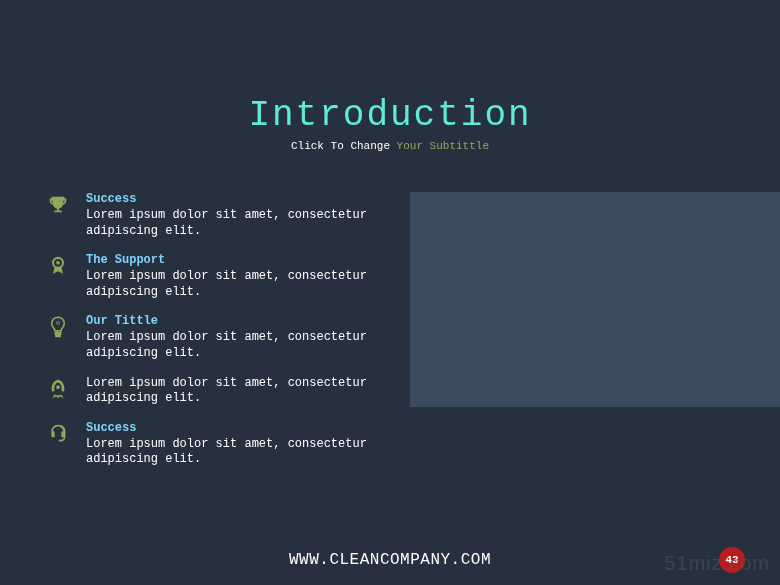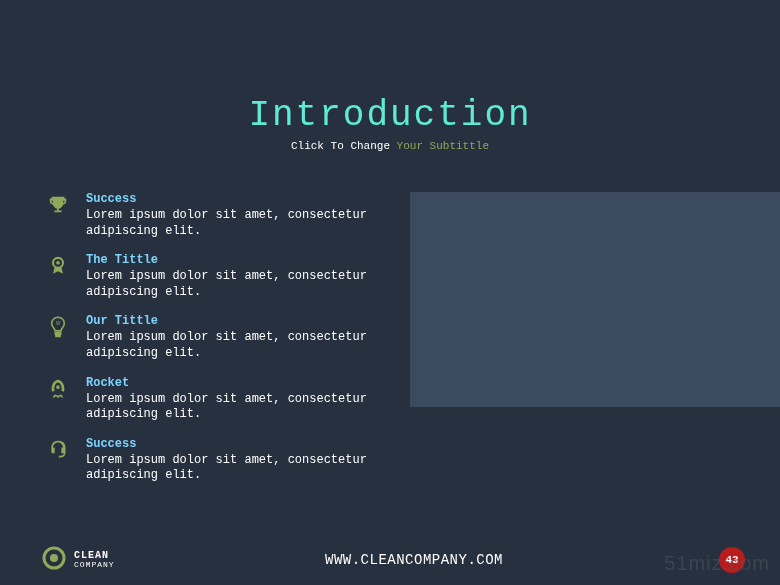--- a/index.html
+++ b/index.html
@@ -100,24 +100,23 @@
     }
     .logo-line2 {
       font-size: 8px;
       color: #ffffff;
       letter-spacing: 1px;
     }
     .footer-url {
       position: absolute;
       left: 50%;
       transform: translateX(-50%);
-      font-size: 14px;
+      font-size: 16px;
       color: #ffffff;
       letter-spacing: 0.5px;
-      margin-left: 24px;
     }
     .page-badge {
       position: absolute;
       right: 35px;
       bottom: 12px;
       width: 26px;
       height: 26px;
       border-radius: 50%;
       background: #b91c1c;
       display: flex;
@@ -165,21 +164,21 @@
 
     <div class="list-item">
       <div class="icon-wrap">
         <svg width="20" height="24" viewBox="0 0 24 28">
             <circle cx="12" cy="9" r="6" fill="none" stroke="#8fa859" stroke-width="2.5"></circle>
             <circle cx="12" cy="9" r="2.2"></circle>
             <path d="M8 14l-2 8 6-3 6 3-2-8" fill="#8fa859"></path>
           </svg>
       </div>
       <div class="text-wrap">
-        <div class="item-title">The Tittle</div>
+        <div class="item-title">The Support</div>
         <div class="item-desc">Lorem ipsum dolor sit amet, consectetur adipiscing elit.</div>
       </div>
     </div>
 
     <div class="list-item">
       <div class="icon-wrap">
         <svg width="18" height="24" viewBox="0 0 20 26">
             <path d="M10 1C6 1 3 4 3 8c0 2.5 1.4 4.3 2.7 5.7.6.7.8 1.3.8 2.3h7c0-1 .2-1.6.8-2.3C15.6 12.3 17 10.5 17 8c0-4-3-7-7-7zm-3 17h6v1.5H7V18zm.7 3h4.6v1.5H7.7V21z" fill="none" stroke="#8fa859" stroke-width="1.8"></path>
             <text x="10" y="10" font-size="5" text-anchor="middle" fill="#8fa859" font-family="Arial">W</text>
           </svg>
@@ -190,21 +189,20 @@
       </div>
     </div>
 
     <div class="list-item">
       <div class="icon-wrap">
         <svg width="22" height="22" viewBox="0 0 24 24">
             <path d="M12 2c3 0 7 4 7 10 0 1-.2 2-.5 3l-3-1c.3-.8.5-1.8.5-2 0-4-2-7-4-7s-4 3-4 7c0 .2.2 1.2.5 2l-3 1C5.2 14 5 13 5 12c0-6 4-10 7-10zm0 6a2 2 0 110 4 2 2 0 010-4zM8 18l-2 4 4-2 2 2 2-2 4 2-2-4-4 1-4-1z"></path>
           </svg>
       </div>
       <div class="text-wrap">
-        <div class="item-title">Rocket</div>
         <div class="item-desc">Lorem ipsum dolor sit amet, consectetur adipiscing elit.</div>
       </div>
     </div>
 
     <div class="list-item">
       <div class="icon-wrap">
         <svg width="20" height="22" viewBox="0 0 24 26">
             <path d="M12 2C7 2 4 6 4 10v5c0 1 .8 2 2 2h2v-7H6v-0c0-3 2.5-6 6-6s6 3 6 6v0h-2v7h2c.4 0 .8-.1 1.1-.3-.3 2-1.6 3.3-4.1 3.3h-2v2h2c4 0 6-2.5 6-6v-6c0-4-3-8-8-8z"></path>
           </svg>
       </div>
@@ -213,29 +211,17 @@
         <div class="item-desc">Lorem ipsum dolor sit amet, consectetur adipiscing elit.</div>
       </div>
     </div>
 
   </div>
 </div>
 
 <div class="image-placeholder"></div>
 
 <div class="footer">
-  <div class="logo-block">
-    <span>
-      <svg width="24" height="24" viewBox="0 0 24 24">
-          <circle cx="12" cy="12" r="10" fill="none" stroke="#8fa859" stroke-width="3"></circle>
-          <circle cx="12" cy="12" r="4" fill="#8fa859"></circle>
-        </svg>
-    </span>
-    <span class="logo-text">
-      <div class="logo-line1">CLEAN</div>
-      <div class="logo-line2">COMPANY</div>
-    </span>
-  </div>
   <div class="footer-url">WWW.CLEANCOMPANY.COM</div>
   <div class="page-badge">43</div>
 </div>
 
 <div class="watermark">51miz.com</div>
 
 </body></html>

